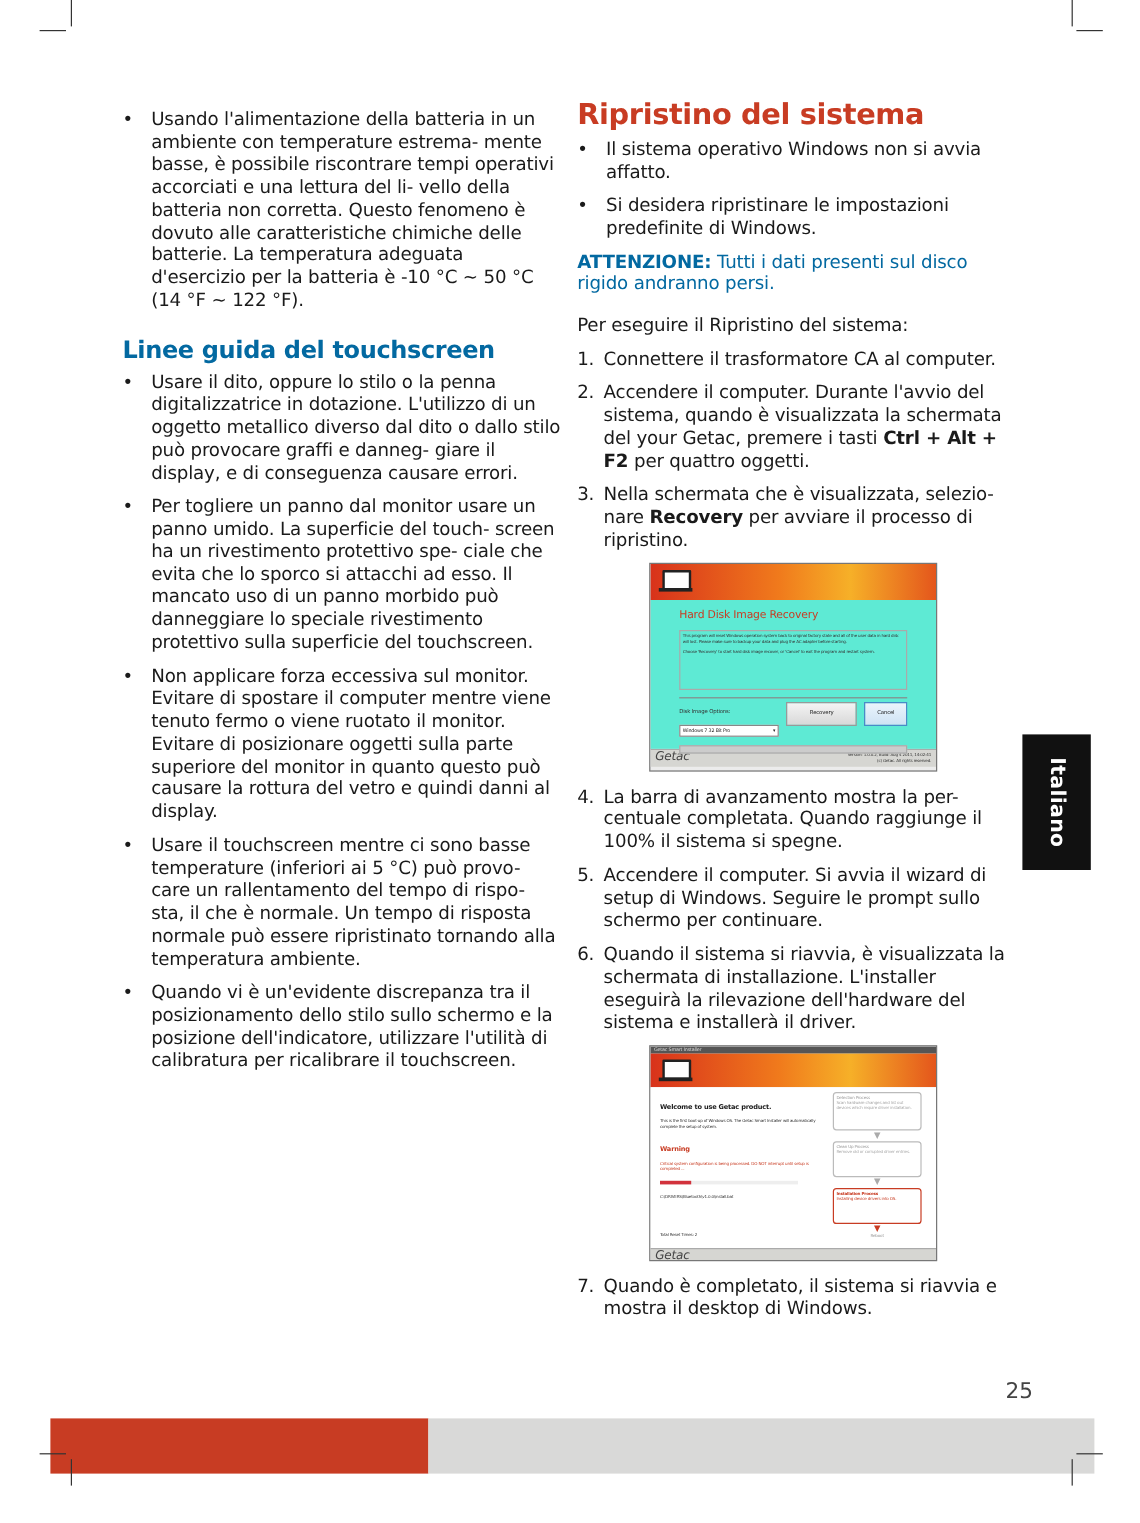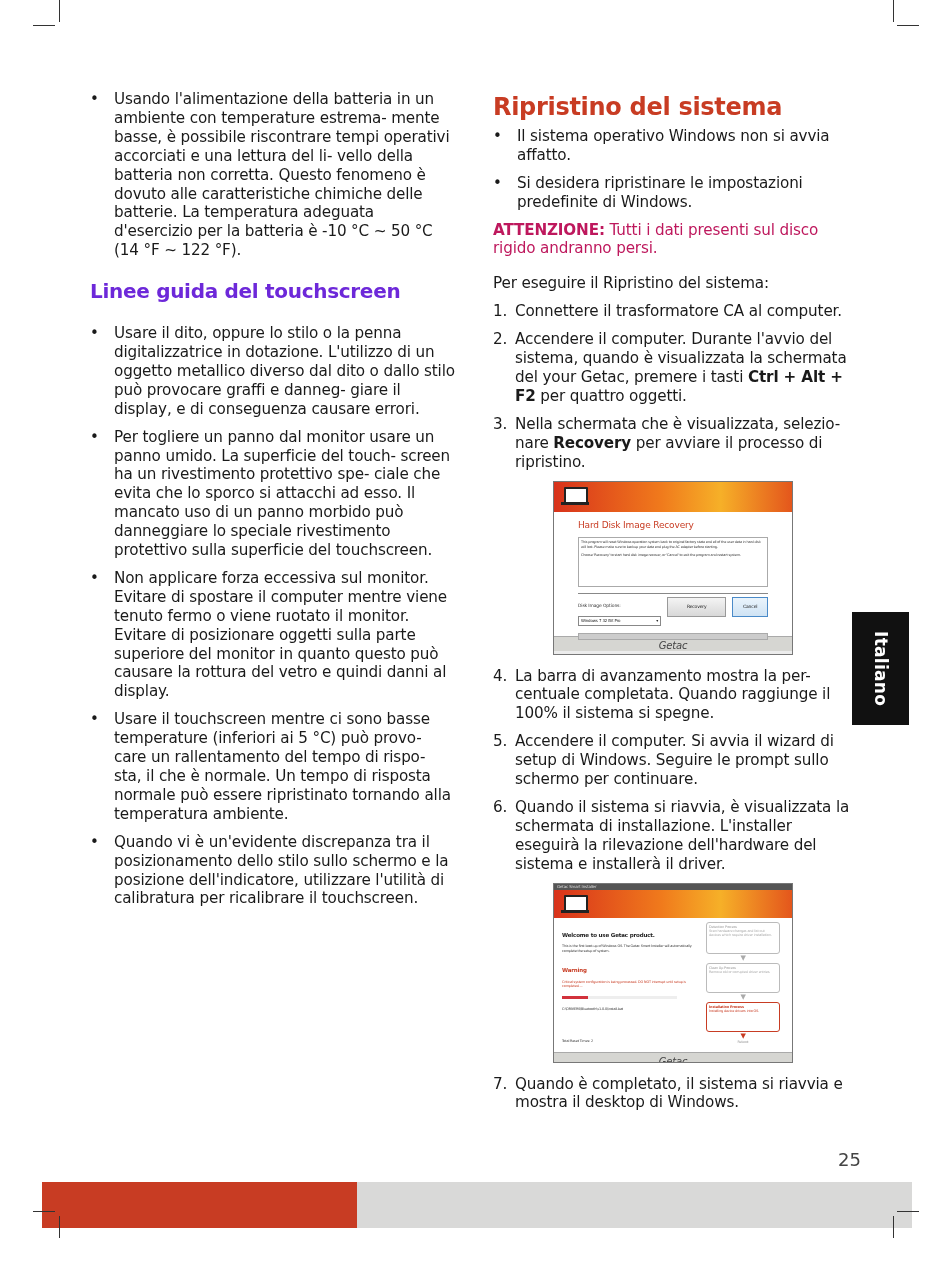--- a/index.html
+++ b/index.html
@@ -1,36 +1,36 @@
 <!DOCTYPE html>
 <html><head>
 <meta charset="utf-8">
 <style>
   html,body{margin:0;padding:0;background:#fff;}
   body{width:950px;height:1269px;position:relative;overflow:hidden;font-family:"DejaVu Sans","Liberation Sans",sans-serif;color:#1a1a1a;}
   .crop{position:absolute;background:#333;}
   .col{position:absolute;font-size:15.2px;line-height:18.9px;letter-spacing:-0.15px;}
-  .left{left:90px;top:90px;width:365px;}
-  .right{left:481px;top:98px;width:365px;margin-left:12px;}
+  .left{left:102px;top:90px;width:365px;}
+  .right{left:481px;top:86px;width:365px;}
   ul.bul{list-style:none;margin:0;padding:0;}
   ul.bul li{position:relative;padding-left:24px;margin-bottom:9px;}
   ul.bul li:before{content:"•";position:absolute;left:0;top:0;font-size:15px;}
   ol.num{list-style:none;margin:0;padding:0;}
   ol.num li{position:relative;padding-left:22px;margin-bottom:9px;}
   ol.num li .n{position:absolute;left:0;top:0;}
-  h2.sub{font-size:20px;color:#6d28d9;font-weight:bold;margin:22px 0 23px 0;letter-spacing:-0.3px;}
+  h2.sub{font-size:20px;color:#0369a1;font-weight:bold;margin:22px 0 8px 0;letter-spacing:-0.3px;}
   h1.title{font-size:24px;color:#c83c23;font-weight:bold;margin:0 0 10px 0;letter-spacing:-0.3px;}
   p{margin:0 0 9px 0;}
-  .warn{color:#be185d;margin:0 0 16px 0;}
+  .warn{color:#0369a1;margin:0 0 16px 0;}
   .warn b{font-weight:bold;}
   .shot{width:238px;border:1px solid #777;margin:6px 0 12px 60px;background:#ececec;position:relative;overflow:hidden;}
   .banner{height:30px;background:linear-gradient(90deg,#d8321b 0%,#f07a1c 45%,#f6b028 70%,#e4561c 100%);position:relative;}
   .laptop{position:absolute;left:10px;top:5px;width:20px;height:13px;background:#fff;border:2px solid #222;border-radius:1px;}
   .laptop:after{content:"";position:absolute;left:-5px;top:13px;width:28px;height:3px;background:#222;}
-  .shot-footer{height:14px;background:#d6d6d2;border-top:1px solid #aaa;display:flex;align-items:center;justify-content:space-between;padding:0 4px;flex-direction:column;}
+  .shot-footer{height:14px;background:#d6d6d2;border-top:1px solid #aaa;display:flex;align-items:center;justify-content:space-between;padding:0 4px;}
   .getac{font-size:10px;color:#444;font-style:italic;}
   .tiny{font-size:3.4px;line-height:4.2px;color:#333;}
   .lang-tab{position:absolute;left:852px;top:612px;width:57px;height:113px;background:#111;color:#fff;display:flex;align-items:center;justify-content:center;}
   .lang-tab span{writing-mode:vertical-rl;font-size:17px;font-weight:bold;letter-spacing:0.3px;}
   .page-num{position:absolute;left:838px;top:1149px;font-size:18px;color:#444;text-align:right;}
   .bar-red{position:absolute;left:42px;top:1182px;width:315px;height:46px;background:#c83c23;}
   .bar-grey{position:absolute;left:357px;top:1182px;width:555px;height:46px;background:#d9d9d8;}
 </style>
 </head>
 <body>
@@ -65,21 +65,21 @@
   <ol class="num">
     <li><span class="n">1.</span><span>Connettere il trasformatore CA al computer.</span></li>
     <li><span class="n">2.</span><span>Accendere il computer. Durante l'avvio del sistema, quando è visualizzata la schermata del your Getac, premere i tasti </span><b>Ctrl + Alt + F2</b><span> per quattro oggetti.</span></li>
     <li><span class="n">3.</span><span>Nella schermata che è visualizzata, selezio- nare </span><b>Recovery</b><span> per avviare il processo di ripristino.</span></li>
   </ol>
 
   <div class="shot" style="height:172px;">
     <div class="banner">
         <div class="laptop"></div>
       </div>
-    <div style="background:#ffffff;height:120px;padding:4px 24px 0 24px;position:relative;">
+    <div style="background:#5eead4;height:120px;padding:4px 24px 0 24px;position:relative;">
       <div style="color:#c83c23;font-size:9px;margin-bottom:3px;">Hard Disk Image Recovery</div>
       <div style="border:1px solid #aaa;height:44px;padding:2px;">
         <div class="tiny">This program will reset Windows operation system back to original factory state and all of the user data in hard disk will lost. Please make sure to backup your data and plug the AC adapter before starting.</div>
         <div class="tiny" style="margin-top:4px;">Choose 'Recovery' to start hard disk image recover, or 'Cancel' to exit the program and restart system.</div>
       </div>
       <div style="border-top:1px solid #888;margin-top:6px;padding-top:3px;display:flex;gap:6px;align-items:flex-start;">
         <div style="width:84px;">
           <div style="font-size:4.5px;color:#333;">Disk Image Options:</div>
           <div style="border:1px solid #888;height:8px;font-size:4px;line-height:8px;padding-left:2px;position:relative;background:#fff;"><span>Windows 7 32 Bit Pro</span><span style="position:absolute;right:2px;top:0;font-size:4px;">▾</span></div>
         </div>

